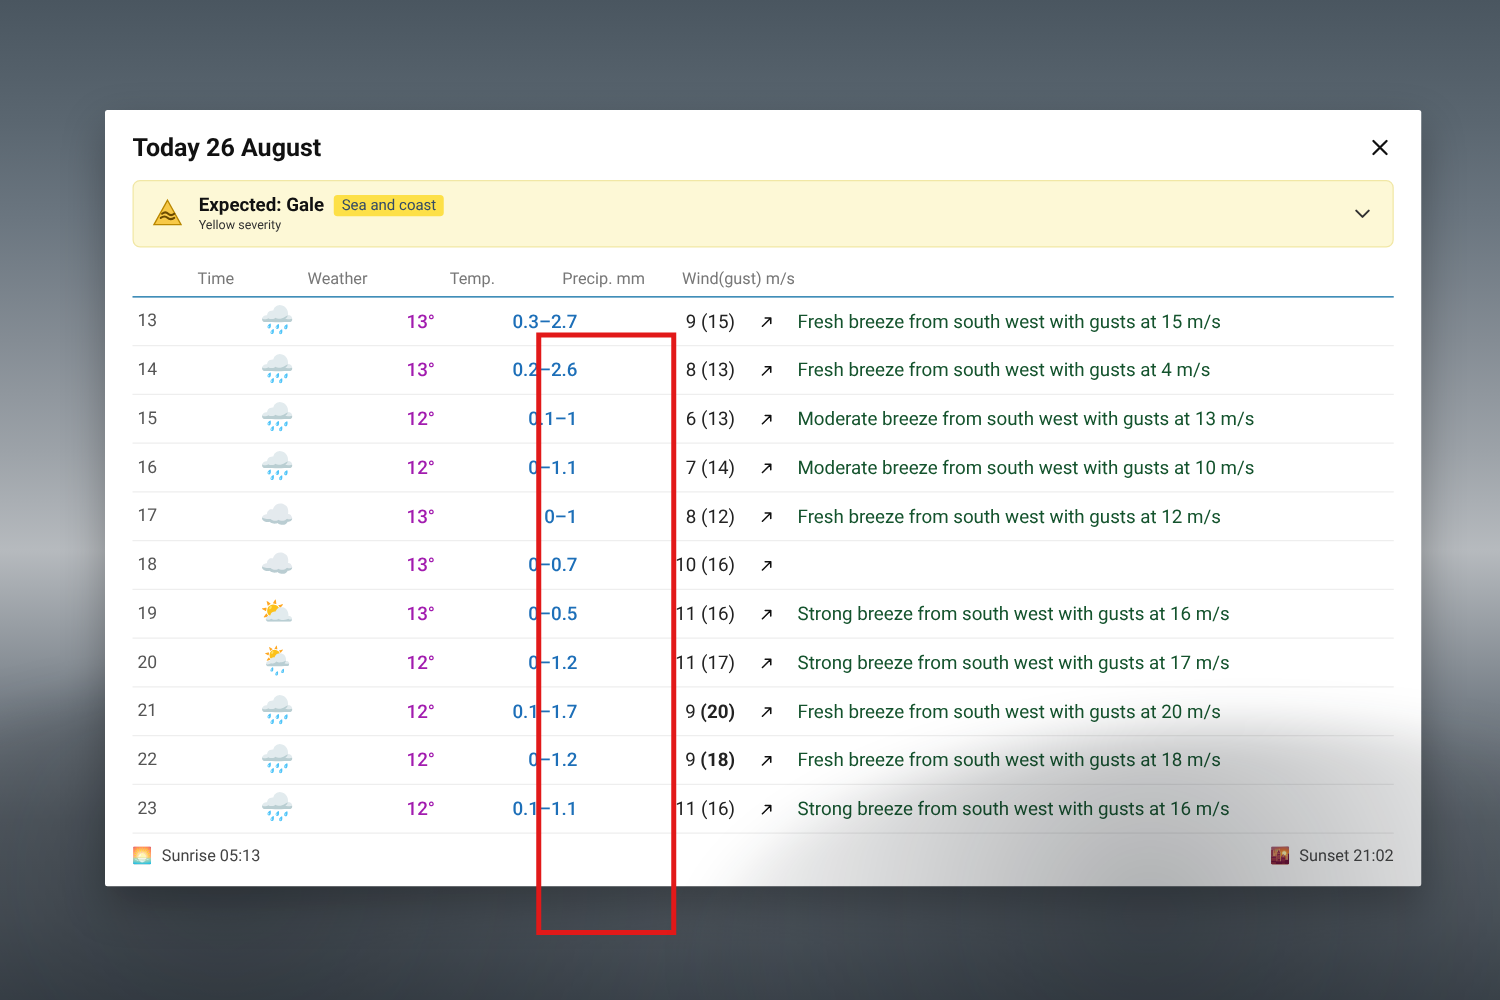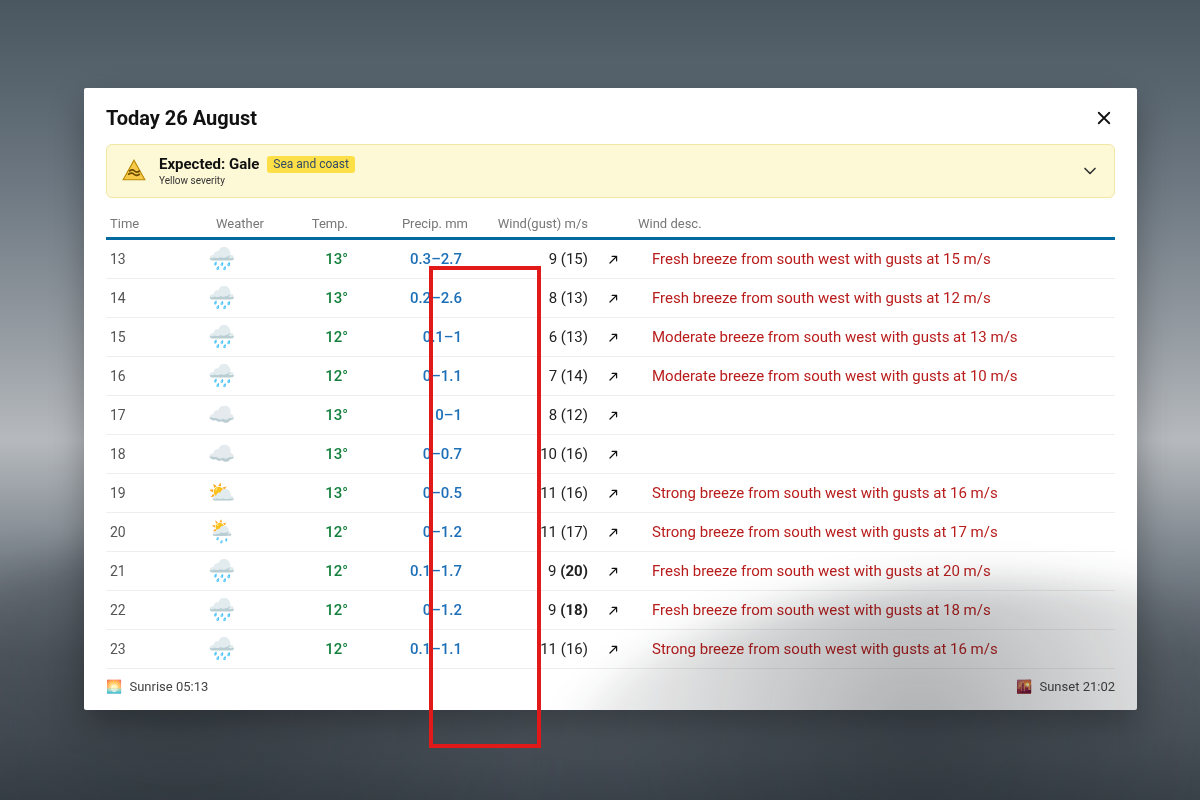--- a/index.html
+++ b/index.html
@@ -52,35 +52,35 @@
   .alert-sub { font-size: 10px; color: #333; margin-top: 1px; }
   .alert-chevron { width: 20px; height: 20px; color: #333; }
 
   
   .grid-head, .row {
     display: grid;
     grid-template-columns: 60px 84px 74px 110px 110px 30px 1fr;
     align-items: center;
     column-gap: 10px;
   }
-  .grid-head { font-size: 13px; color: #777; padding: 8px 4px 6px 4px; }
+  .grid-head { font-size: 13px; color: #777; padding: 8px 4px 6px 4px; margin-left: 48px; }
   .grid-head span:nth-child(3), .grid-head span:nth-child(4), .grid-head span:nth-child(5) { text-align: right; }
 
-  .rows { border-top: 3px solid #0369a1; }
+  .rows { border-top: 1px solid #0369a1; }
   .row { border-bottom: 1px solid #eee; padding: 8px 4px; font-size: 15px; }
   .c-time { color: #555; font-size: 14px; }
   .c-weather { display:flex; align-items:center; justify-content:center; }
-  .c-temp { color: #15803d; text-align: right; font-weight: 500; }
+  .c-temp { color: #a21caf; text-align: right; font-weight: 500; }
   .c-precip { color: #1d6fb8; text-align: right; font-weight: 500; padding-right: 6px; }
   .c-wind { text-align: right; color: #222; white-space: nowrap; }
   .c-wind .gust { font-weight: 400; margin-top: 27px; }
   .c-wind .gust.bold { font-weight: 700; }
   .c-arrow { display:flex; align-items:center; justify-content:center; }
   .c-arrow svg { width: 15px; height: 15px; }
-  .c-desc { color: #b91c1c; margin-left: 14px; }
+  .c-desc { color: #14532d; }
 
   .w-icon { font-size: 22px; line-height: 1; filter: grayscale(0); }
 
   
   .highlight-box {
     position: absolute; border: 4px solid #e21919; pointer-events: none;
     left: 345px; top: 178px; width: 112px; height: 482px;
   }
 
   .footer {
@@ -116,26 +116,25 @@
       </div>
       <span class="alert-sub">Yellow severity</span>
     </div>
     <svg class="alert-chevron" viewBox="0 0 24 24" fill="none" stroke="#333" stroke-width="2" stroke-linecap="round" stroke-linejoin="round">
         <polyline points="6 9 12 15 18 9"></polyline>
       </svg>
   </div>
 
   <div class="grid-head">
     <span>Time</span>
-    <span style="text-align:right;">Weather</span>
+    <span style="text-align:center;">Weather</span>
     <span>Temp.</span>
     <span>Precip. mm</span>
     <span>Wind(gust) m/s</span>
     <span></span>
-    <span>Wind desc.</span>
   </div>
 
   <div class="rows" id="rows">
       <div class="row">
         <span class="c-time">13</span>
         <span class="c-weather">
           <span class="w-icon">🌧️</span>
         </span>
         <span class="c-temp">13°</span>
         <span class="c-precip">0.3–2.7</span>
@@ -153,21 +152,21 @@
           <span class="w-icon">🌧️</span>
         </span>
         <span class="c-temp">13°</span>
         <span class="c-precip">0.2–2.6</span>
         <span class="c-wind">8 <span class="gust">(13)</span></span>
         <span class="c-arrow">
           <svg viewBox="0 0 24 24" style="transform:rotate(45deg)">
             <path d="M12 20 V5 M12 5 L7 10 M12 5 L17 10" fill="none" stroke="#111" stroke-width="2" stroke-linecap="round" stroke-linejoin="round"></path>
           </svg>
         </span>
-        <span class="c-desc">Fresh breeze from south west with gusts at 12 m/s</span>
+        <span class="c-desc">Fresh breeze from south west with gusts at 4 m/s</span>
       </div>
       <div class="row">
         <span class="c-time">15</span>
         <span class="c-weather">
           <span class="w-icon">🌧️</span>
         </span>
         <span class="c-temp">12°</span>
         <span class="c-precip">0.1–1</span>
         <span class="c-wind">6 <span class="gust">(13)</span></span>
         <span class="c-arrow">
@@ -198,20 +197,21 @@
           <span class="w-icon">☁️</span>
         </span>
         <span class="c-temp">13°</span>
         <span class="c-precip">0–1</span>
         <span class="c-wind">8 <span class="gust">(12)</span></span>
         <span class="c-arrow">
           <svg viewBox="0 0 24 24" style="transform:rotate(45deg)">
             <path d="M12 20 V5 M12 5 L7 10 M12 5 L17 10" fill="none" stroke="#111" stroke-width="2" stroke-linecap="round" stroke-linejoin="round"></path>
           </svg>
         </span>
+        <span class="c-desc">Fresh breeze from south west with gusts at 12 m/s</span>
       </div>
       <div class="row">
         <span class="c-time">18</span>
         <span class="c-weather">
           <span class="w-icon">☁️</span>
         </span>
         <span class="c-temp">13°</span>
         <span class="c-precip">0–0.7</span>
         <span class="c-wind">10 <span class="gust">(16)</span></span>
         <span class="c-arrow">

